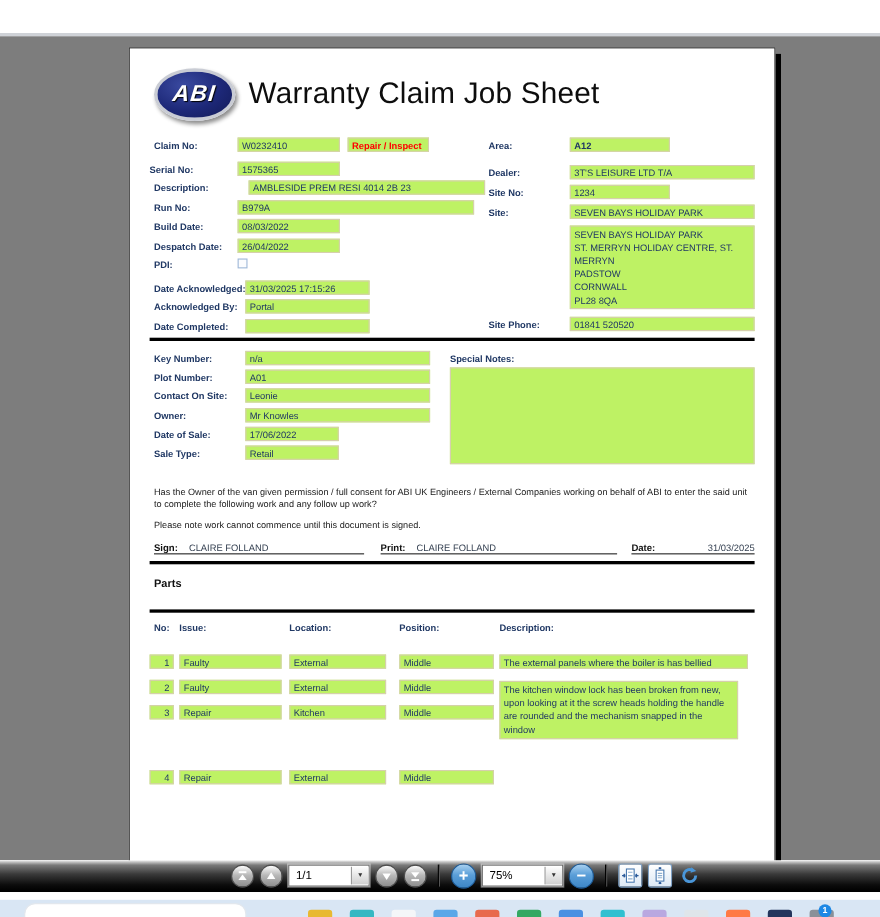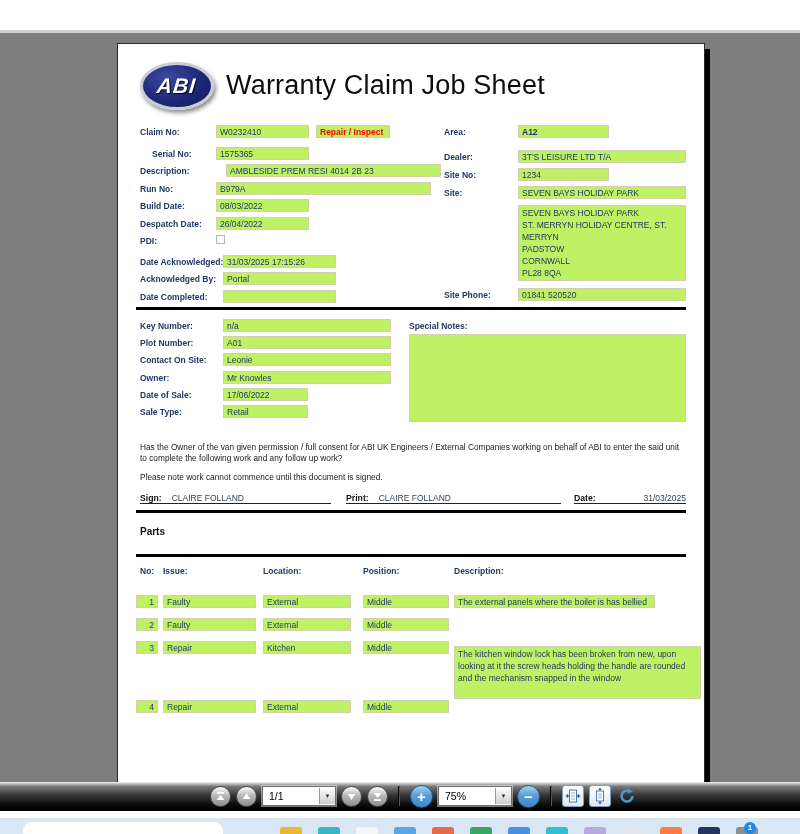--- a/index.html
+++ b/index.html
@@ -82,21 +82,21 @@
 
     <div class="logo">
         <span>ABI</span>
       </div>
     <div class="doc-title">Warranty Claim Job Sheet</div>
 
     <div class="lbl" style="left:22px;top:83px">Claim No:</div>
     <div class="box" style="left:98px;top:81px;width:93px">W0232410</div>
     <div class="box red" style="left:198px;top:81px;width:74px">Repair / Inspect</div>
 
-    <div class="lbl" style="left:34px;top:105px">Serial No:</div>
+    <div class="lbl" style="left:18px;top:105px">Serial No:</div>
     <div class="box" style="left:98px;top:103px;width:93px">1575365</div>
 
     <div class="lbl" style="left:22px;top:122px">Description:</div>
     <div class="box" style="left:108px;top:120px;width:215px">AMBLESIDE PREM RESI 4014 2B 23</div>
 
     <div class="lbl" style="left:22px;top:140px">Run No:</div>
     <div class="box" style="left:98px;top:138px;width:215px">B979A</div>
 
     <div class="lbl" style="left:22px;top:157px">Build Date:</div>
     <div class="box" style="left:98px;top:155px;width:93px">08/03/2022</div>
@@ -185,32 +185,32 @@
     <div class="th" style="left:22px;top:522px">No:</div>
     <div class="th" style="left:45px;top:522px">Issue:</div>
     <div class="th" style="left:145px;top:522px">Location:</div>
     <div class="th" style="left:245px;top:522px">Position:</div>
     <div class="th" style="left:336px;top:522px">Description:</div>
 
     <div class="box" style="left:18px;top:551px;width:22px;text-align:right">1</div>
     <div class="box" style="left:45px;top:551px;width:93px">Faulty</div>
     <div class="box" style="left:145px;top:551px;width:88px">External</div>
     <div class="box" style="left:245px;top:551px;width:86px">Middle</div>
-    <div class="box" style="left:336px;top:551px;width:201px">The external panels where the boiler is has bellied</div>
+    <div class="box" style="left:336px;top:551px;width:226px">The external panels where the boiler is has bellied</div>
 
     <div class="box" style="left:18px;top:574px;width:22px;text-align:right">2</div>
     <div class="box" style="left:45px;top:574px;width:93px">Faulty</div>
     <div class="box" style="left:145px;top:574px;width:88px">External</div>
     <div class="box" style="left:245px;top:574px;width:86px">Middle</div>
 
     <div class="box" style="left:18px;top:597px;width:22px;text-align:right">3</div>
     <div class="box" style="left:45px;top:597px;width:93px">Repair</div>
     <div class="box" style="left:145px;top:597px;width:88px">Kitchen</div>
     <div class="box" style="left:245px;top:597px;width:86px">Middle</div>
-    <div class="box" style="left:336px;top:602px;width:247px;height:53px;white-space:normal;line-height:12px">The kitchen window lock has been broken from new, upon looking at it the screw heads holding the handle are rounded and the mechanism snapped in the window</div>
+    <div class="box" style="left:336px;top:575px;width:217px;height:53px;white-space:normal;line-height:12px">The kitchen window lock has been broken from new, upon looking at it the screw heads holding the handle are rounded and the mechanism snapped in the window</div>
 
     <div class="box" style="left:18px;top:656px;width:22px;text-align:right">4</div>
     <div class="box" style="left:45px;top:656px;width:93px">Repair</div>
     <div class="box" style="left:145px;top:656px;width:88px">External</div>
     <div class="box" style="left:245px;top:656px;width:86px">Middle</div>
 
   </div>
 </div>
 
 <div class="toolbar">

